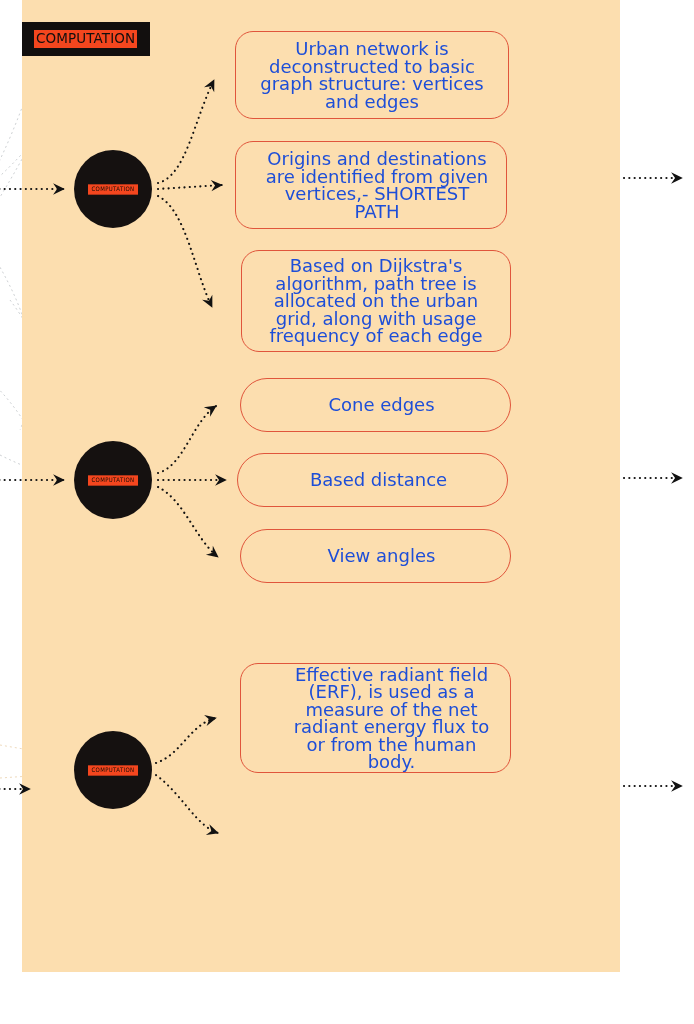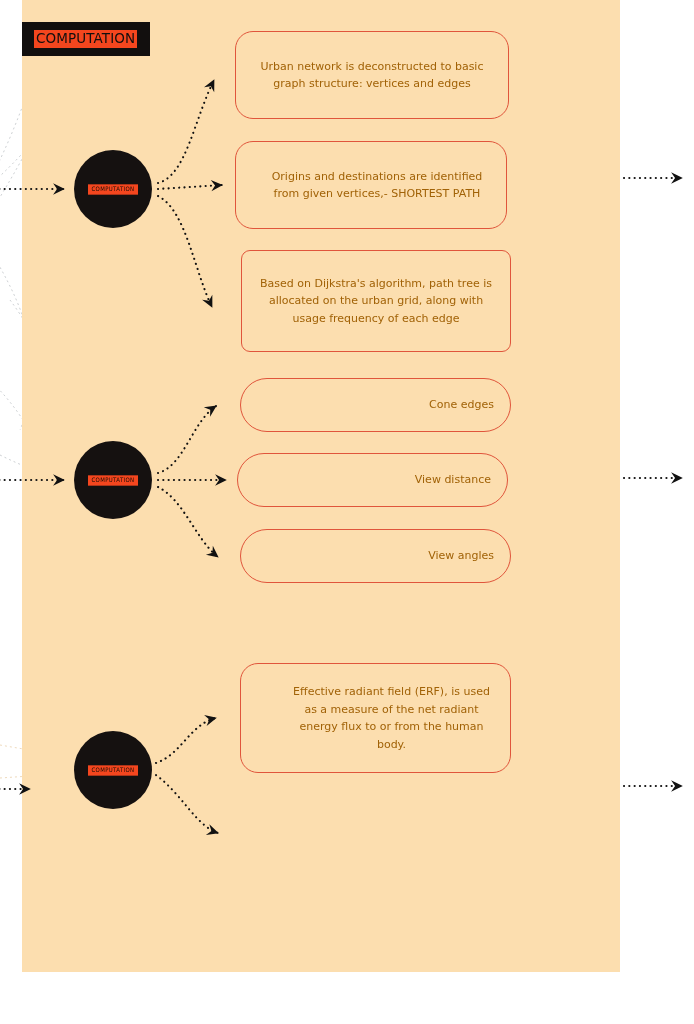--- a/index.html
+++ b/index.html
@@ -100,37 +100,37 @@
 
   
   .card {
     position: absolute;
     box-sizing: border-box;
     border: 1.4px solid #E0553B;
     background: transparent;
     display: flex;
     align-items: center;
     justify-content: center;
-    color: #a16207;
-    font-size: 11px;
+    color: #1d4ed8;
+    font-size: 18px;
     line-height: 17.5px;
     text-align: center;
     font-family: "DejaVu Sans", sans-serif;
   }
   .card .txt { display: block; padding: 0 16px; }
 
   .card.block { border-radius: 18px; }
   .card.pill  { border-radius: 34px; }
-  .card.pill  { justify-content: flex-end; }
+  .card.pill  { justify-content: center; }
   .card.pill .txt { padding-left: 28px; text-align: left; }
 
   
   #card-1 { left: 235px; top: 31px;  width: 274px; height: 88px; }
   #card-2 { left: 235px; top: 141px; width: 272px; height: 88px; padding-left: 12px; }
-  #card-3 { left: 241px; top: 250px; width: 270px; height: 102px; border-radius: 9px; }
+  #card-3 { left: 241px; top: 250px; width: 270px; height: 102px; }
 
   
   #card-4 { left: 240px; top: 378px; width: 271px; height: 54px; }
   #card-5 { left: 237px; top: 453px; width: 271px; height: 54px; }
   #card-6 { left: 240px; top: 529px; width: 271px; height: 54px; }
 
   
   #card-7 { left: 240px; top: 663px; width: 271px; height: 110px; padding-left: 32px; }
   #card-8 { left: 247px; top: 781px; width: 264px; height: 108px; }
 </style>
@@ -218,21 +218,21 @@
     <span class="txt">Origins and destinations are identified from given vertices,- SHORTEST PATH</span>
   </div>
   <div class="card block" id="card-3">
     <span class="txt">Based on Dijkstra's algorithm, path tree is allocated on the urban grid, along with usage frequency of each edge</span>
   </div>
 
   <div class="card pill" id="card-4">
     <span class="txt">Cone edges</span>
   </div>
   <div class="card pill" id="card-5">
-    <span class="txt">View distance</span>
+    <span class="txt">Based distance</span>
   </div>
   <div class="card pill" id="card-6">
     <span class="txt">View angles</span>
   </div>
 
   <div class="card block" id="card-7">
     <span class="txt">Effective radiant field (ERF), is used as a measure of the net radiant energy flux to or from the human body.</span>
   </div>
 
 </div>

